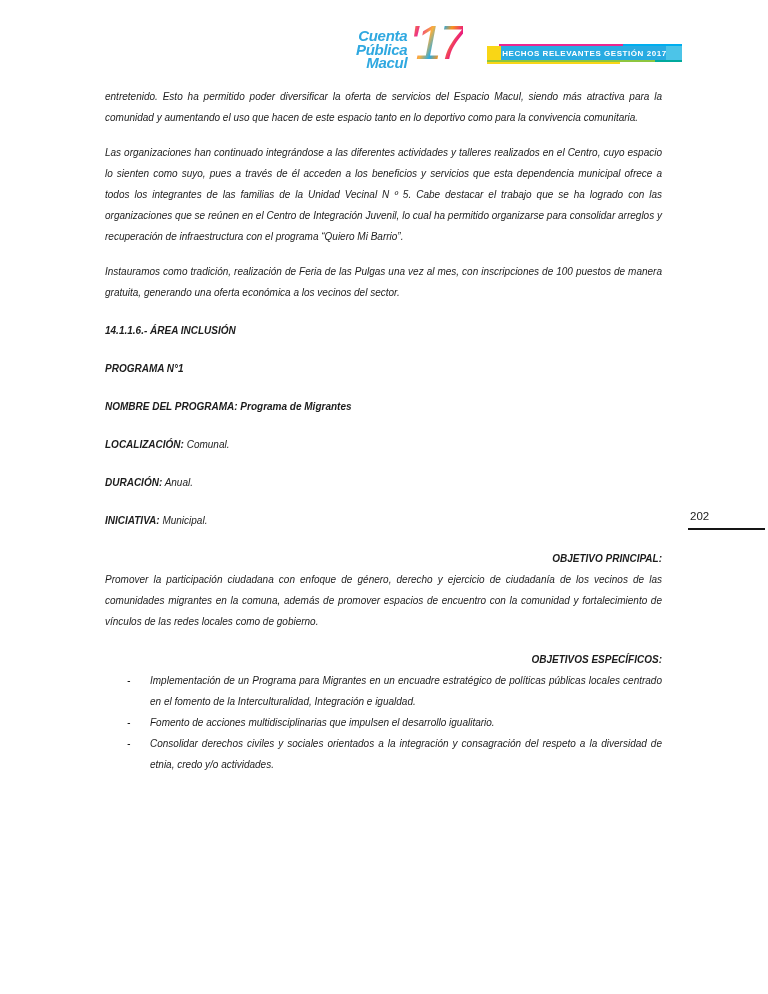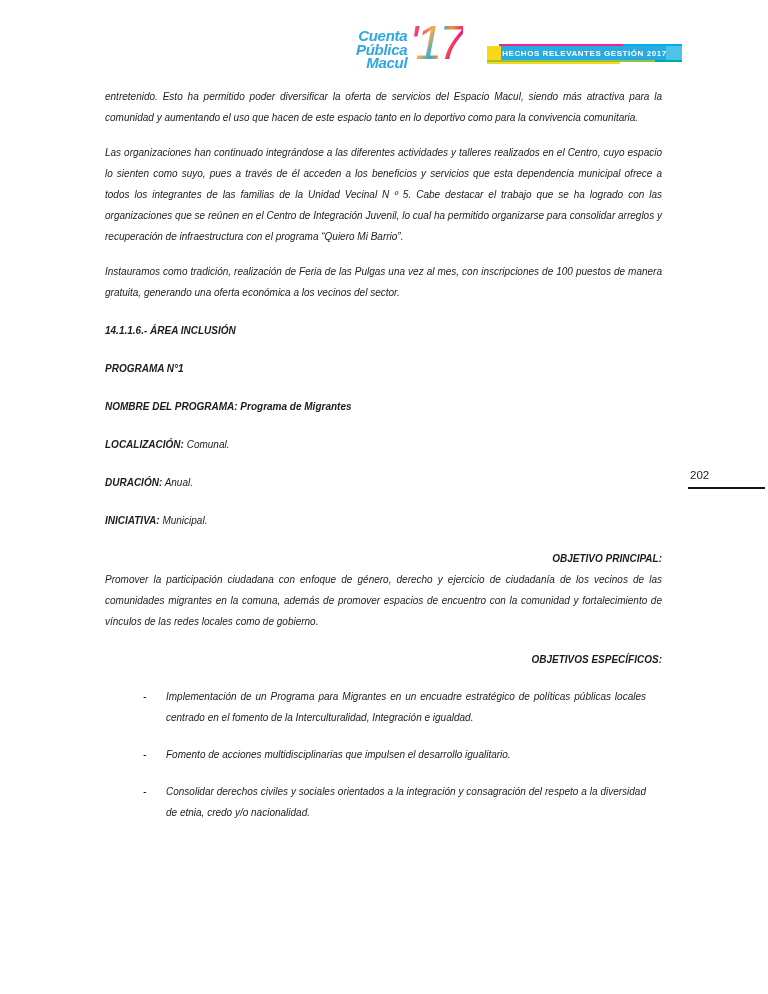--- a/index.html
+++ b/index.html
@@ -55,21 +55,21 @@
     text-transform: uppercase;
   }
   .banner-stripe-green {
     height: 2px;
     background: linear-gradient(to right, #8dc63f 0 86%, #00a99d 86% 100%);
   }
   .banner-stripe-yellow { height: 2px; width: 68%; background: #f9d616; }
 
   
   .page-number-block {
-    position: absolute; top: 465px; right: 3px; width: 77px;
+    position: absolute; top: 506px; right: 3px; width: 77px;
     border-bottom: 2px solid #151515;
     padding-bottom: 4px;
   }
   .page-number-block .num { font-size: 11.5px; color: #222; margin-left: 2px; }
 
   
   .content {
     position: absolute; left: 105px; top: 86px; width: 557px;
     font-size: 10px; line-height: 21px; font-style: italic;
   }
@@ -80,21 +80,21 @@
   .field-line .label { font-weight: bold; }
   .obj-heading { font-weight: bold; margin: 0; text-align: right; }
   .obj-par { margin: 0 0 17px 0; text-align: justify; }
   ul.objetivos {
     list-style: none;
     margin: 0; padding: 0 0 0 45px;
   }
   ul.objetivos li {
     position: relative;
     text-align: justify;
-    margin: 16px;
+    margin: 0;
   }
   ul.objetivos li::before {
     content: "-";
     position: absolute;
     left: -23px; top: 0;
   }
 </style>
 </head>
 <body>
 
@@ -151,17 +151,17 @@
       <span class="value">Municipal.</span>
     </div>
 
     <div class="obj-heading">OBJETIVO PRINCIPAL:</div>
     <p class="obj-par">Promover la participación ciudadana con enfoque de género, derecho y ejercicio de ciudadanía de los vecinos de las comunidades migrantes en la comuna, además de promover espacios de encuentro con la comunidad y fortalecimiento de vínculos de las redes locales como de gobierno.</p>
 
     <div class="obj-heading">OBJETIVOS ESPECÍFICOS:</div>
     <ul class="objetivos">
       <li>Implementación de un Programa para Migrantes en un encuadre estratégico de políticas públicas locales centrado en el fomento de la Interculturalidad, Integración e igualdad.</li>
       <li>Fomento de acciones multidisciplinarias que impulsen el desarrollo igualitario.</li>
-      <li>Consolidar derechos civiles y sociales orientados a la integración y consagración del respeto a la diversidad de etnia, credo y/o nacionalidad.</li>
+      <li>Consolidar derechos civiles y sociales orientados a la integración y consagración del respeto a la diversidad de etnia, credo y/o actividades.</li>
     </ul>
 
   </div>
 </div>
 
 </body></html>

